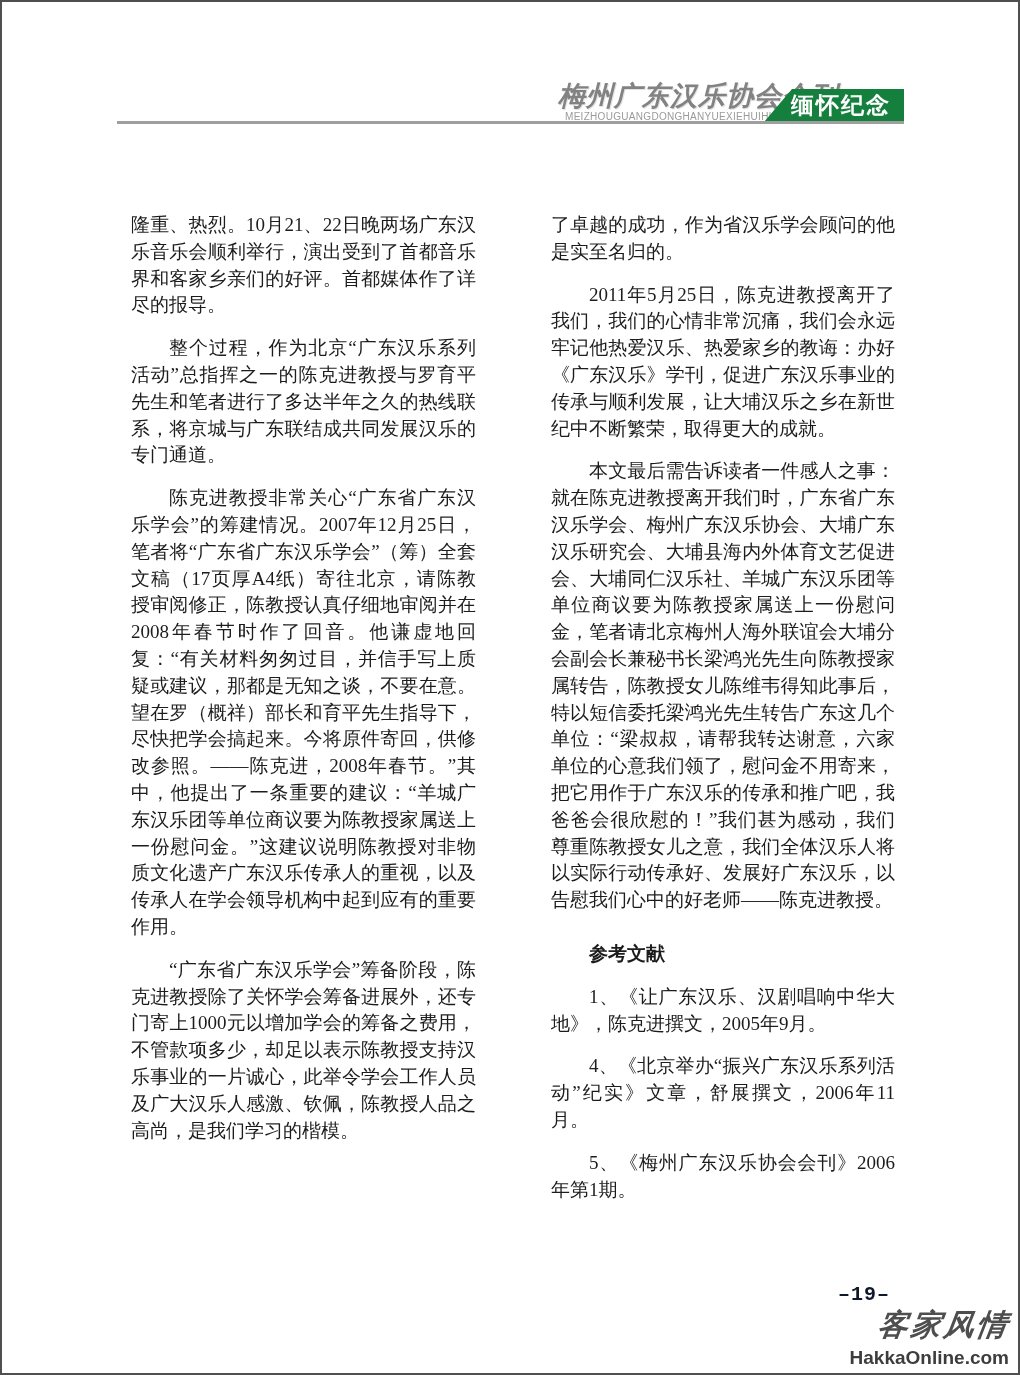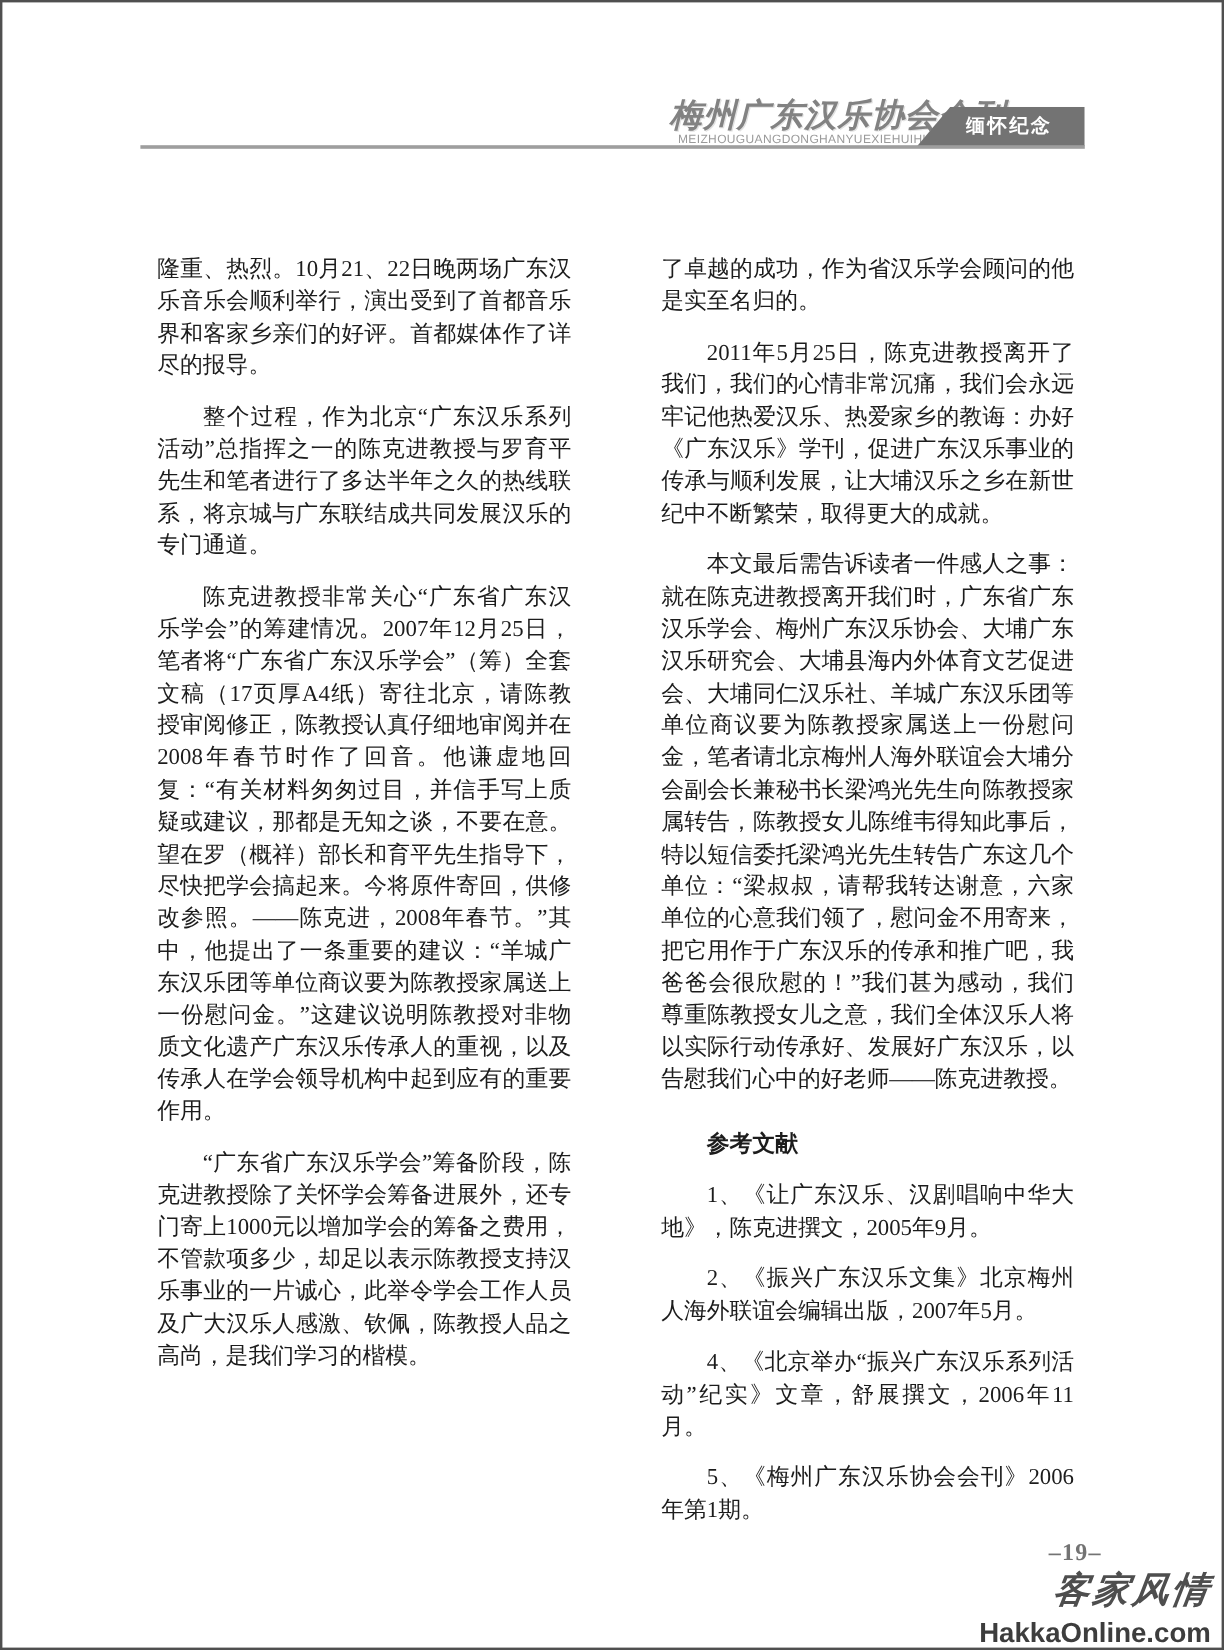--- a/index.html
+++ b/index.html
@@ -34,23 +34,23 @@
     font-size: 10px;
     letter-spacing: 0.3px;
     color: #9a9a9a;
     font-family: "Liberation Sans", "DejaVu Sans", sans-serif;
     white-space: nowrap;
   }
   .section-badge {
     position: absolute;
     left: 762px; top: 87px;
     width: 140px; height: 33px;
-    background: #737373;
+    background: #15803d;
     color: #ffffff;
-    font-size: 16px;
+    font-size: 23px;
     font-weight: bold;
     line-height: 33px;
     text-align: center;
     padding-left: 14px;
     box-sizing: border-box;
     clip-path: polygon(28px 0, 140px 0, 140px 33px, 0 33px);
     letter-spacing: 2px;
     font-family: Liberation Sans, sans-serif;
   }
   .header-rule {
@@ -83,41 +83,42 @@
     font-size: 19px;
     line-height: 26.8px;
     font-weight: bold;
     text-indent: 2em;
     color: #1c1c1c;
   }
 
   
   .page-number {
     position: absolute;
-    top: 1281px; right: 100px;
+    top: 1281px; right: 128px;
     font-size: 20px;
     font-weight: bold;
     letter-spacing: 1px;
-    color: #737373;
+    color: #0f172a;
+    font-family: Liberation Mono, monospace;
   }
   .wm-calligraphy {
     position: absolute;
     top: 1303px; right: 8px;
     font-size: 30px;
     font-style: italic;
     font-weight: bold;
     letter-spacing: 3px;
     color: #4e4e4e;
     transform: skewX(-8deg);
     white-space: nowrap;
   }
   .wm-site {
     position: absolute;
     top: 1345px; right: 9px;
-    font-size: 23px;
+    font-size: 19px;
     font-weight: 600;
     color: #3d3d3d;
     font-family: "Liberation Sans", "DejaVu Sans", sans-serif;
     white-space: nowrap;
   }
 </style>
 </head>
 <body>
 
 <div class="page">
@@ -137,21 +138,20 @@
   <div class="col col-right">
     <div>
         <p class="para no-indent">了卓越的成功，作为省汉乐学会顾问的他是实至名归的。</p>
         <p class="para">2011年5月25日，陈克进教授离开了我们，我们的心情非常沉痛，我们会永远牢记他热爱汉乐、热爱家乡的教诲：办好《广东汉乐》学刊，促进广东汉乐事业的传承与顺利发展，让大埔汉乐之乡在新世纪中不断繁荣，取得更大的成就。</p>
         <p class="para">本文最后需告诉读者一件感人之事：就在陈克进教授离开我们时，广东省广东汉乐学会、梅州广东汉乐协会、大埔广东汉乐研究会、大埔县海内外体育文艺促进会、大埔同仁汉乐社、羊城广东汉乐团等单位商议要为陈教授家属送上一份慰问金，笔者请北京梅州人海外联谊会大埔分会副会长兼秘书长梁鸿光先生向陈教授家属转告，陈教授女儿陈维韦得知此事后，特以短信委托梁鸿光先生转告广东这几个单位：“梁叔叔，请帮我转达谢意，六家单位的心意我们领了，慰问金不用寄来，把它用作于广东汉乐的传承和推广吧，我爸爸会很欣慰的！”我们甚为感动，我们尊重陈教授女儿之意，我们全体汉乐人将以实际行动传承好、发展好广东汉乐，以告慰我们心中的好老师——陈克进教授。</p>
       </div>
     <div class="references">
       <p class="ref-heading">参考文献</p>
       <div>
           <p class="para">1、《让广东汉乐、汉剧唱响中华大地》，陈克进撰文，2005年9月。</p>
-          <p class="para">2、《振兴广东汉乐文集》北京梅州人海外联谊会编辑出版，2007年5月。</p>
           <p class="para">4、《北京举办“振兴广东汉乐系列活动”纪实》文章，舒展撰文，2006年11月。</p>
           <p class="para">5、《梅州广东汉乐协会会刊》2006年第1期。</p>
         </div>
     </div>
   </div>
 
   <div class="page-number">–19–</div>
   <div class="wm-calligraphy">客家风情</div>
   <div class="wm-site">HakkaOnline.com</div>
 

